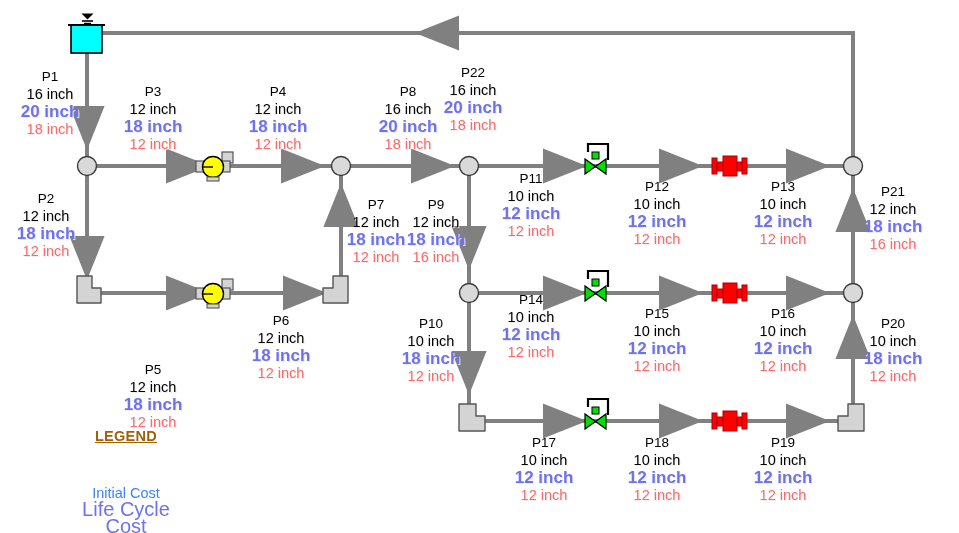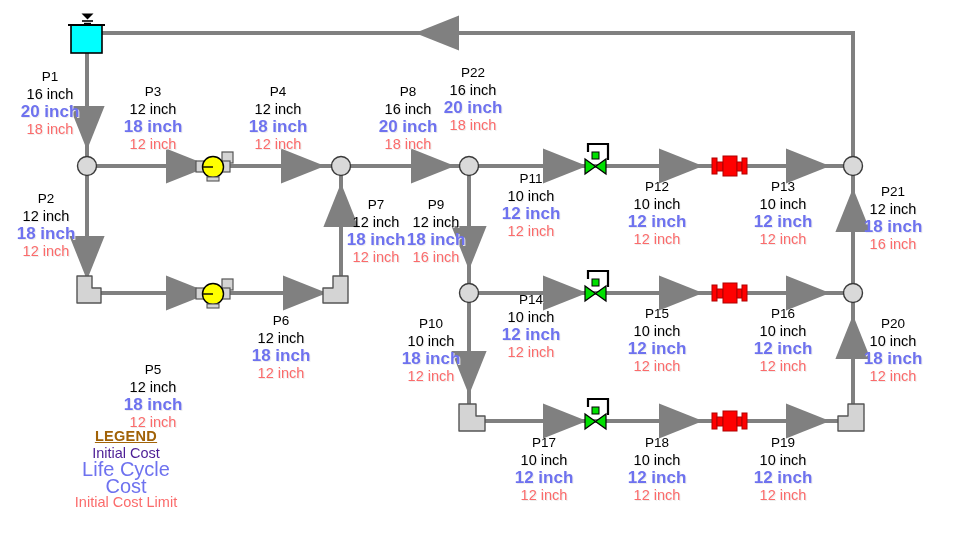--- a/index.html
+++ b/index.html
@@ -63,21 +63,21 @@
     text-align: center;
     line-height: 16.5px;
   }
   #legend .legend-title {
     font-size: 14.5px;
     font-weight: bold;
     color: #a16207;
     text-decoration: underline;
     letter-spacing: 0.3px;
   }
-  #legend .l-initial { font-size: 14.5px; color: #4c1d95; }
+  #legend .l-initial { font-size: 14.5px; color: #3b82f6; margin-top: 40px; }
   #legend .l-life    { font-size: 20px; color: #6e72ef; }
   #legend .l-limit   { font-size: 14.5px; color: #fb6b6b; }
 </style>
 </head>
 <body>
 
 <div id="canvas">
 
   <svg id="network" viewBox="0 0 959 533" xmlns="http://www.w3.org/2000/svg">
     <defs>

